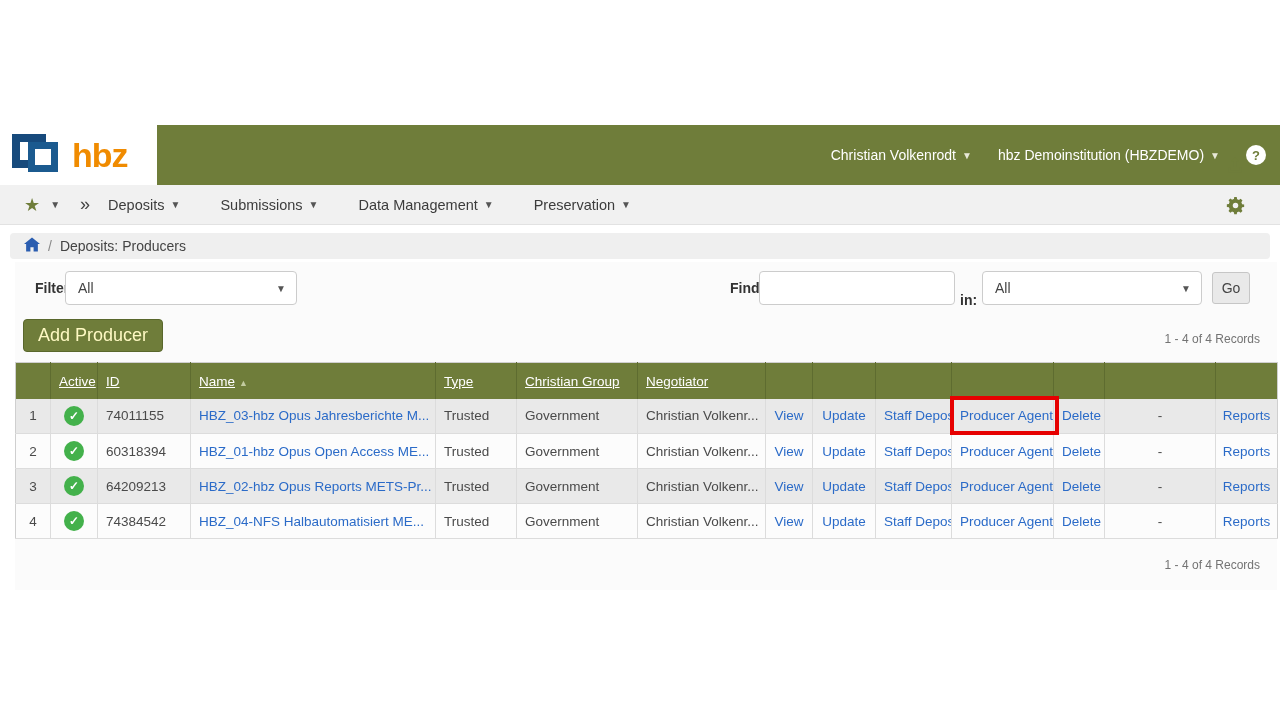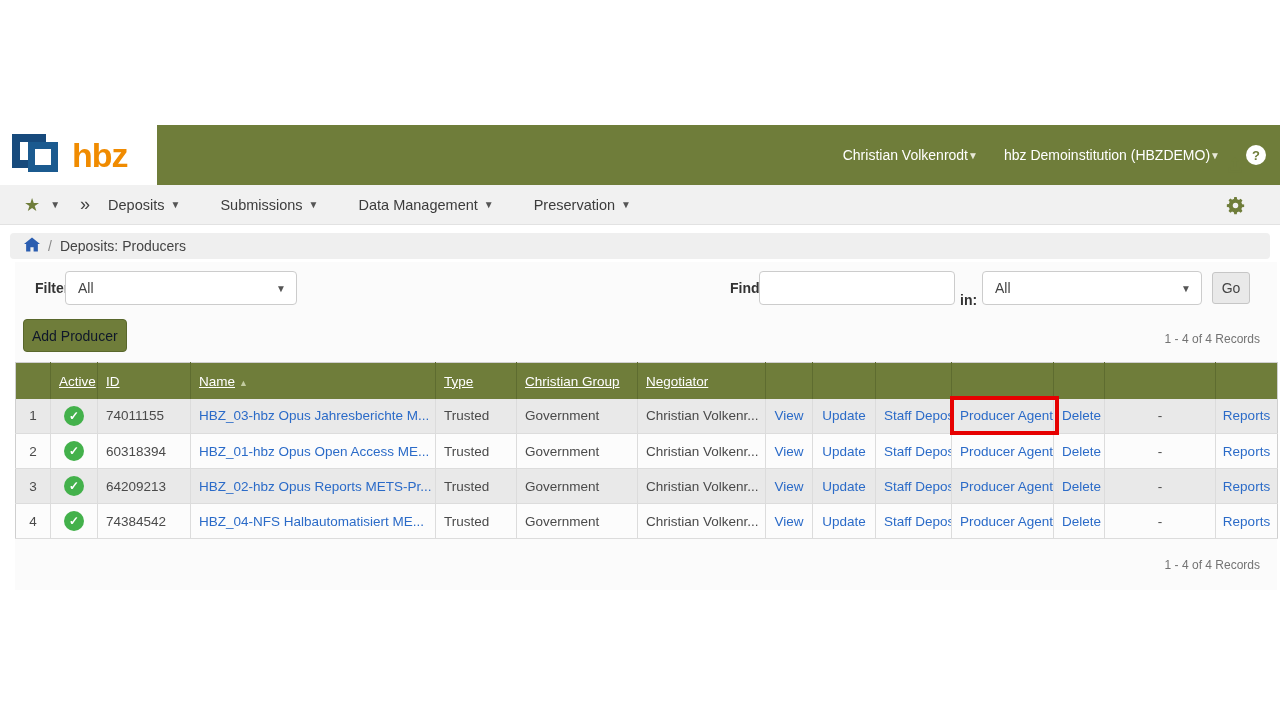--- a/index.html
+++ b/index.html
@@ -8,21 +8,21 @@
 
   
   .topbar { position:absolute; left:0; top:125px; width:1280px; height:60px; background:#6f7d3a; }
   .logobox { position:absolute; left:0; top:0; width:157px; height:60px; background:#fff; display:flex; align-items:center; padding-left:12px; }
   .logo-mark { position:relative; width:52px; height:46px; margin-right:8px; }
   .logo-sq1 { position:absolute; left:0; top:2px; width:34px; height:34px; border:8px solid #174a7c; background:transparent; }
   .logo-sq2 { position:absolute; left:16px; top:10px; width:30px; height:30px; border:7px solid #1b5a8f; background:#fff; }
   .logo-text { color:#f08b00; font-size:34px; font-weight:700; letter-spacing:-1px; }
   .app-title { position:absolute; left:172px; top:14px; color:#f7f5ea; font-family:"Liberation Serif", serif; font-size:22px; letter-spacing:.3px; }
   .top-right { position:absolute; right:14px; top:0; height:60px; display:flex; align-items:center; gap:26px; color:#fff; font-size:14px; }
-  .top-menu { display:flex; align-items:center; cursor:pointer; }
+  .top-menu { display:flex; align-items:center; gap:6px; cursor:pointer; }
   .caret-w { font-size:10px; color:#e8e8d8; }
   .help-circle { width:20px; height:20px; border-radius:50%; background:#fff; color:#6f7d3a; font-weight:700; font-size:13px; display:flex; align-items:center; justify-content:center; }
 
   
   .navbar { position:absolute; left:0; top:185px; width:1280px; height:40px; background:#f1f1f1; border-bottom:1px solid #e2e2e2; display:flex; align-items:center; font-size:14.5px; color:#3c3c3c; }
   .nav-left { display:flex; align-items:center; gap:10px; padding-left:24px; }
   .star { color:#6f7d3a; font-size:18px; }
   .caret-g { font-size:10px; color:#555; }
   .dbl-chev { font-size:18px; color:#444; margin:0 8px 0 10px; }
   .nav-item { display:flex; align-items:center; gap:6px; margin-right:30px; cursor:pointer; }
@@ -41,21 +41,21 @@
   .filter-label { position:absolute; left:35px; top:280px; }
   .selectbox { position:absolute; height:34px; background:#fff; border:1px solid #ccc; border-radius:4px; display:flex; align-items:center; justify-content:space-between; padding:0 10px 0 12px; font-size:14px; color:#444; cursor:pointer; }
   .sel-filter { left:65px; top:271px; width:232px; }
   .sel-in { left:982px; top:271px; width:220px; }
   .find-label { position:absolute; left:730px; top:280px; }
   .find-input { position:absolute; left:759px; top:271px; width:196px; height:34px; border:1px solid #ccc; border-radius:4px; background:#fff; font-size:14px; padding:0 8px; color:#333; }
   .in-label { position:absolute; left:960px; top:292px; }
   .go-btn { position:absolute; left:1212px; top:272px; width:38px; height:32px; background:#e9e9e9; border:1px solid #c6c6c6; border-radius:3px; font-size:14px; color:#444; cursor:pointer; }
 
   
-  .add-btn { position:absolute; left:23px; top:319px; height:33px; padding:0 8px; background:#6f7d3a; border:1px solid #59672c; border-radius:4px; color:#0f172a; font-size:14px; cursor:pointer; }
+  .add-btn { position:absolute; left:23px; top:319px; height:33px; padding:0 14px; background:#6f7d3a; border:1px solid #59672c; border-radius:4px; color:#fef9c3; font-size:18px; cursor:pointer; }
   .records { position:absolute; right:20px; font-size:12px; color:#737373; }
   .records-top { top:332px; }
   .records-bottom { top:558px; }
 
   
   table.grid { position:absolute; left:15px; top:362px; width:1262px; border-collapse:collapse; table-layout:fixed; border:1px solid #cfcfcf; }
   .grid th { background:#6f7d3a; height:36px; border-right:1px solid #5e6c30; text-align:left; padding:0 0 0 8px; }
   .grid th:last-child { border-right:none; }
   .hlink { color:#fff; font-size:13.5px; font-weight:400; text-decoration:underline; cursor:pointer; white-space:nowrap; }
   .sort-arrow { color:#c3cba0; font-size:9px; margin-left:4px; }

